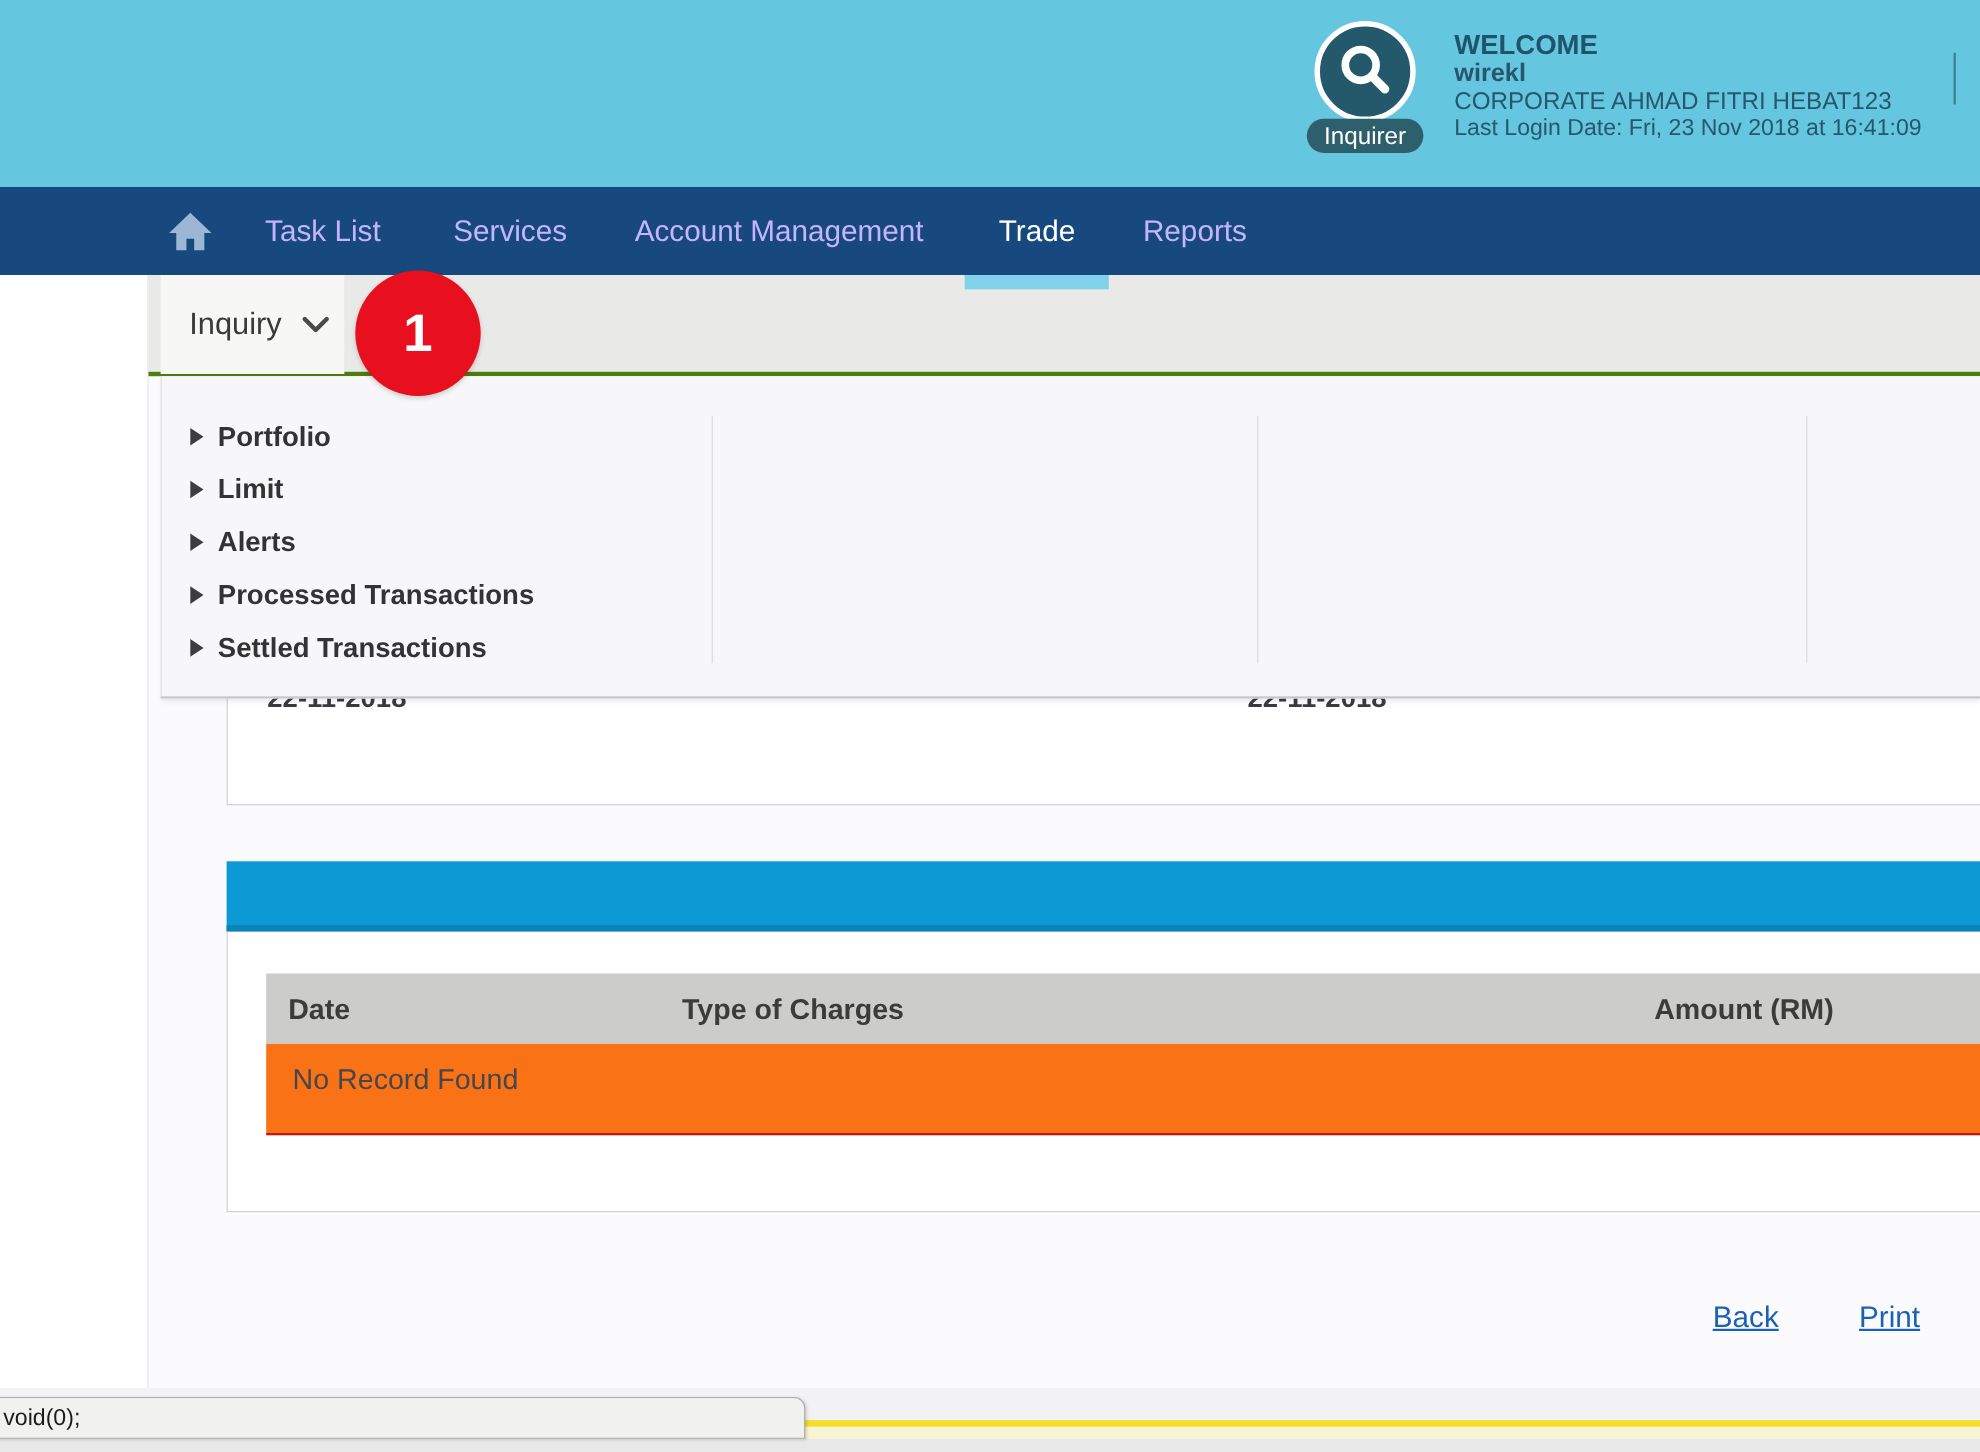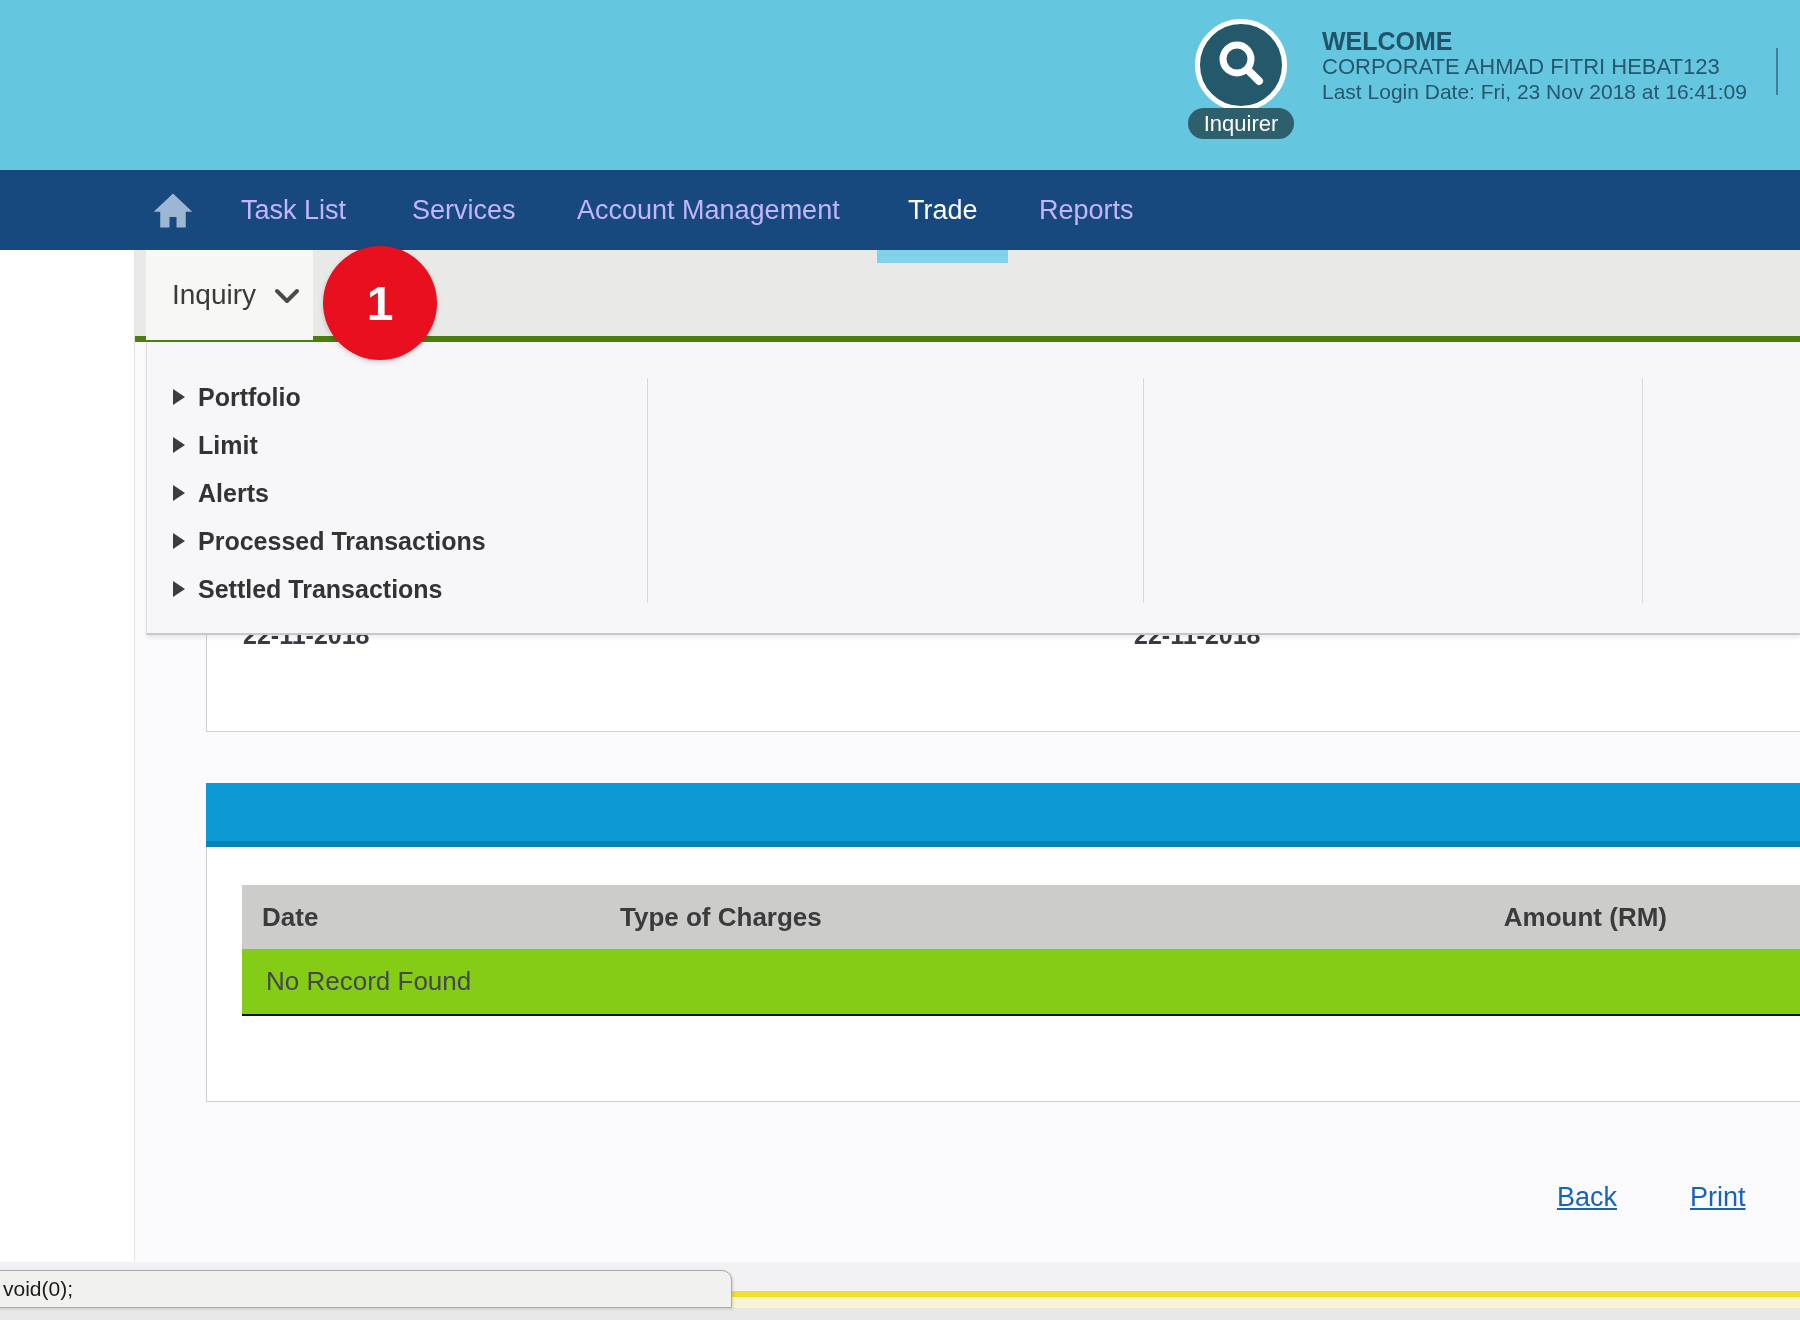--- a/index.html
+++ b/index.html
@@ -32,21 +32,21 @@
   #home-btn { left:152px; top:20px; }
   #trade-underline { left:877px; top:250px; width:131px; height:13px; background:#7fd2e9; z-index:7; }
 
   
   #left-margin { left:0; top:250px; width:135px; height:1012px; background:#ffffff;
                  border-right:1px solid #e3e3e3; z-index:3; }
   #content-bg { left:135px; top:250px; width:1665px; height:1012px; background:#fbfbfd; z-index:0; }
 
   
   #menubar { left:135px; top:250px; width:1665px; height:92px; background:#e9e9e7;
-             border-bottom:6px solid #4d7c0f; z-index:4; }
+             border-bottom:4px solid #4d7c0f; z-index:4; }
   #inquiry-btn { position:absolute; left:11px; top:0; width:167px; height:90px; background:#f7f7f5;
                  display:flex; align-items:center; cursor:pointer; }
   #inquiry-btn .lbl { font-size:28px; color:#3a3a3a; margin-left:26px; }
   #inquiry-btn .chev { margin-left:18px; margin-top:6px; }
 
   
   #anno-badge { left:323px; top:246px; width:114px; height:114px; border-radius:50%;
                 background:#e8101f; color:#ffffff; font-size:48px; font-weight:700;
                 display:flex; align-items:center; justify-content:center; z-index:10;
                 box-shadow:0 2px 5px rgba(0,0,0,.18); }
@@ -73,22 +73,22 @@
                  border-bottom:6px solid #0a84b6; z-index:1; }
   #box-table { left:206px; top:847px; width:1600px; height:255px; background:#ffffff;
                border:1px solid #cfcfcf; border-top:none; z-index:1; }
 
   #tbl-header { left:242px; top:885px; width:1558px; height:64px; background:#cccccb; z-index:2; }
   #tbl-header .cell { position:absolute; top:0; height:64px; line-height:64px;
                       font-size:26px; font-weight:700; color:#3b3b3b; }
   #col-date { left:20px; }
   #col-type { left:378px; }
   #col-amount { right:133px; }
-  #tbl-row { left:242px; top:949px; width:1558px; height:67px; background:#84cc16;
-             border-bottom:2px solid #0f172a; z-index:2; line-height:65px;
+  #tbl-row { left:242px; top:949px; width:1558px; height:83px; background:#f97316;
+             border-bottom:2px solid #b91c1c; z-index:2; line-height:65px;
              font-size:26px; color:#46464c; padding-left:24px; }
 
   .action-link { position:absolute; top:1182px; font-size:27px; color:#1a62b8;
                  text-decoration:underline; cursor:pointer; z-index:2; }
   #link-back { left:1557px;text-align:right; }
   #link-print { left:1690px; }
 
   
   #bottom-strip { left:0; top:1262px; width:1800px; height:58px; background:#f2f2f4; z-index:8; }
   #bottom-edge { left:0; top:1308px; width:1800px; height:12px; background:#e8e8e8; z-index:9; }
@@ -111,20 +111,21 @@
         <svg width="54" height="54" viewBox="0 0 54 54">
           <circle cx="23" cy="23" r="14" fill="none" stroke="#ffffff" stroke-width="7"></circle>
           <line x1="34" y1="34" x2="45" y2="45" stroke="#ffffff" stroke-width="8" stroke-linecap="round"></line>
         </svg>
       </span>
     </div>
     <div id="role-pill" class="abs">Inquirer</div>
 
     <div id="welcome" class="abs">
       <div class="l1">WELCOME</div>
+      <div class="l2">wirekl</div>
       <div class="l3">CORPORATE AHMAD FITRI HEBAT123</div>
       <div class="l4">Last Login Date: Fri, 23 Nov 2018 at 16:41:09</div>
     </div>
     <div id="hdr-sep" class="abs"></div>
   </div>
 
   <div id="nav" class="abs">
     <span id="home-btn" class="abs">
       <svg width="42" height="40" viewBox="0 0 24 22">
         <path d="M12 1.5 L23 12 L19.3 12 L19.3 21 L14 21 L14 15 L10 15 L10 21 L4.7 21 L4.7 12 L1 12 Z" fill="#9db6d3"></path>

